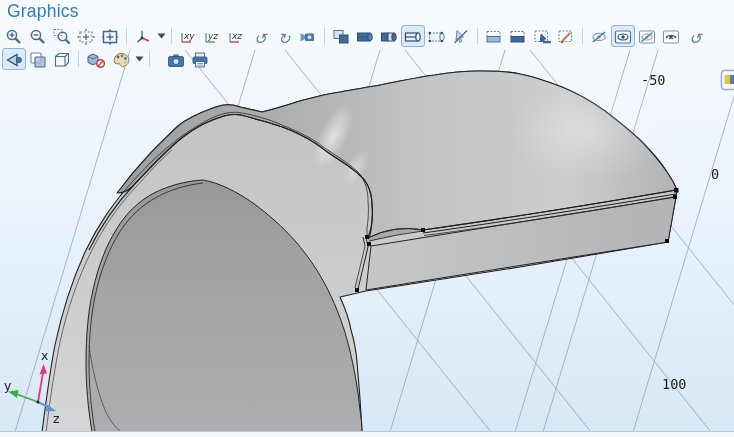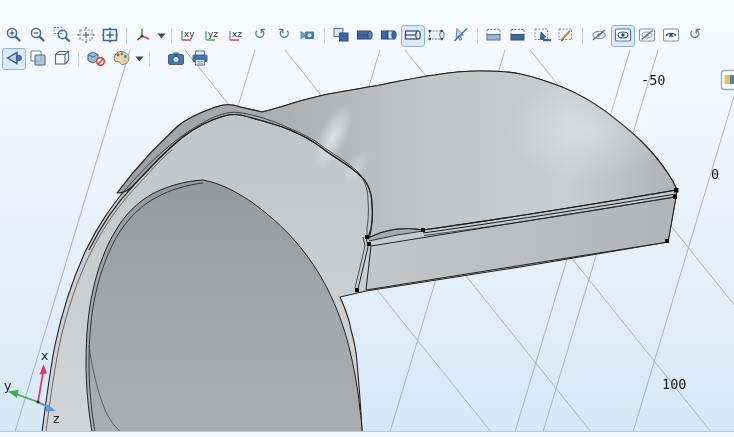--- a/index.html
+++ b/index.html
@@ -3,22 +3,22 @@
 <meta charset="utf-8">
 <style>
   html,body{margin:0;padding:0;background:#eef3f8;}
   #app{position:relative;width:734px;height:437px;overflow:hidden;background:#f7fafd;
        font-family:"Liberation Sans",sans-serif;}
   #canvas-svg{position:absolute;left:0;top:0;z-index:0;}
   #panel-title{position:absolute;left:7px;top:1px;font-size:17.5px;color:#2e7cc0;
        letter-spacing:.2px;z-index:3;font-weight:400;}
   .tbrow{position:absolute;left:2px;display:flex;align-items:center;z-index:3;height:23px;}
   #row1{top:24px;} #row2{top:47px;}
-  .tb{width:24px;height:22px;display:flex;align-items:flex-start;justify-content:center;
-      border:1px solid transparent;border-radius:3px;box-sizing:border-box;flex:none;cursor:default;}
+  .tb{width:24px;height:22px;display:flex;align-items:flex-end;justify-content:center;
+      border:1px solid transparent;border-radius:3px;box-sizing:border-box;flex:none;cursor:default;font-style:italic;}
   .tb.on{background:#dceaf8;border-color:#8ab5e0;}
   .sep{width:1px;height:16px;background:#c6d3e0;margin:0 4px;flex:none;}
   .caret{width:12px;height:22px;display:flex;align-items:center;justify-content:center;flex:none;}
   .sp10{width:10px;flex:none;}
   svg text{user-select:none;}
 </style>
 </head>
 <body>
 
 <div id="app">
@@ -189,20 +189,21 @@
   <g>
     <rect x="721.5" y="70.5" width="15" height="19" rx="3" fill="#fdfdfd" stroke="#8fb0d4" stroke-width="1.5"></rect>
     <rect x="724.5" y="75" width="5.5" height="9" fill="#e5c44e"></rect>
     <rect x="730" y="75" width="5" height="9" fill="#4d7fb5"></rect>
   </g>
 
   <line x1="0" y1="431.5" x2="734" y2="431.5" stroke="#b4cadd" stroke-width="1.2"></line>
   <rect x="0" y="432" width="734" height="5" fill="#f6f9fc"></rect>
 </svg>
 
+<div id="panel-title">Graphics</div>
 
 <div class="tbrow" id="row1">
 
   <div class="tb">
     <svg width="18" height="18">
       <circle cx="7" cy="7" r="4.6" fill="none" stroke="#4a6d96" stroke-width="1.5"></circle>
       <line x1="10.6" y1="10.6" x2="14.5" y2="14.5" stroke="#4a6d96" stroke-width="2.4" stroke-linecap="round"></line>
       <line x1="4.6" y1="7" x2="9.4" y2="7" stroke="#4a6d96" stroke-width="1.4"></line>
       <line x1="7" y1="4.6" x2="7" y2="9.4" stroke="#4a6d96" stroke-width="1.4"></line>
     </svg>

